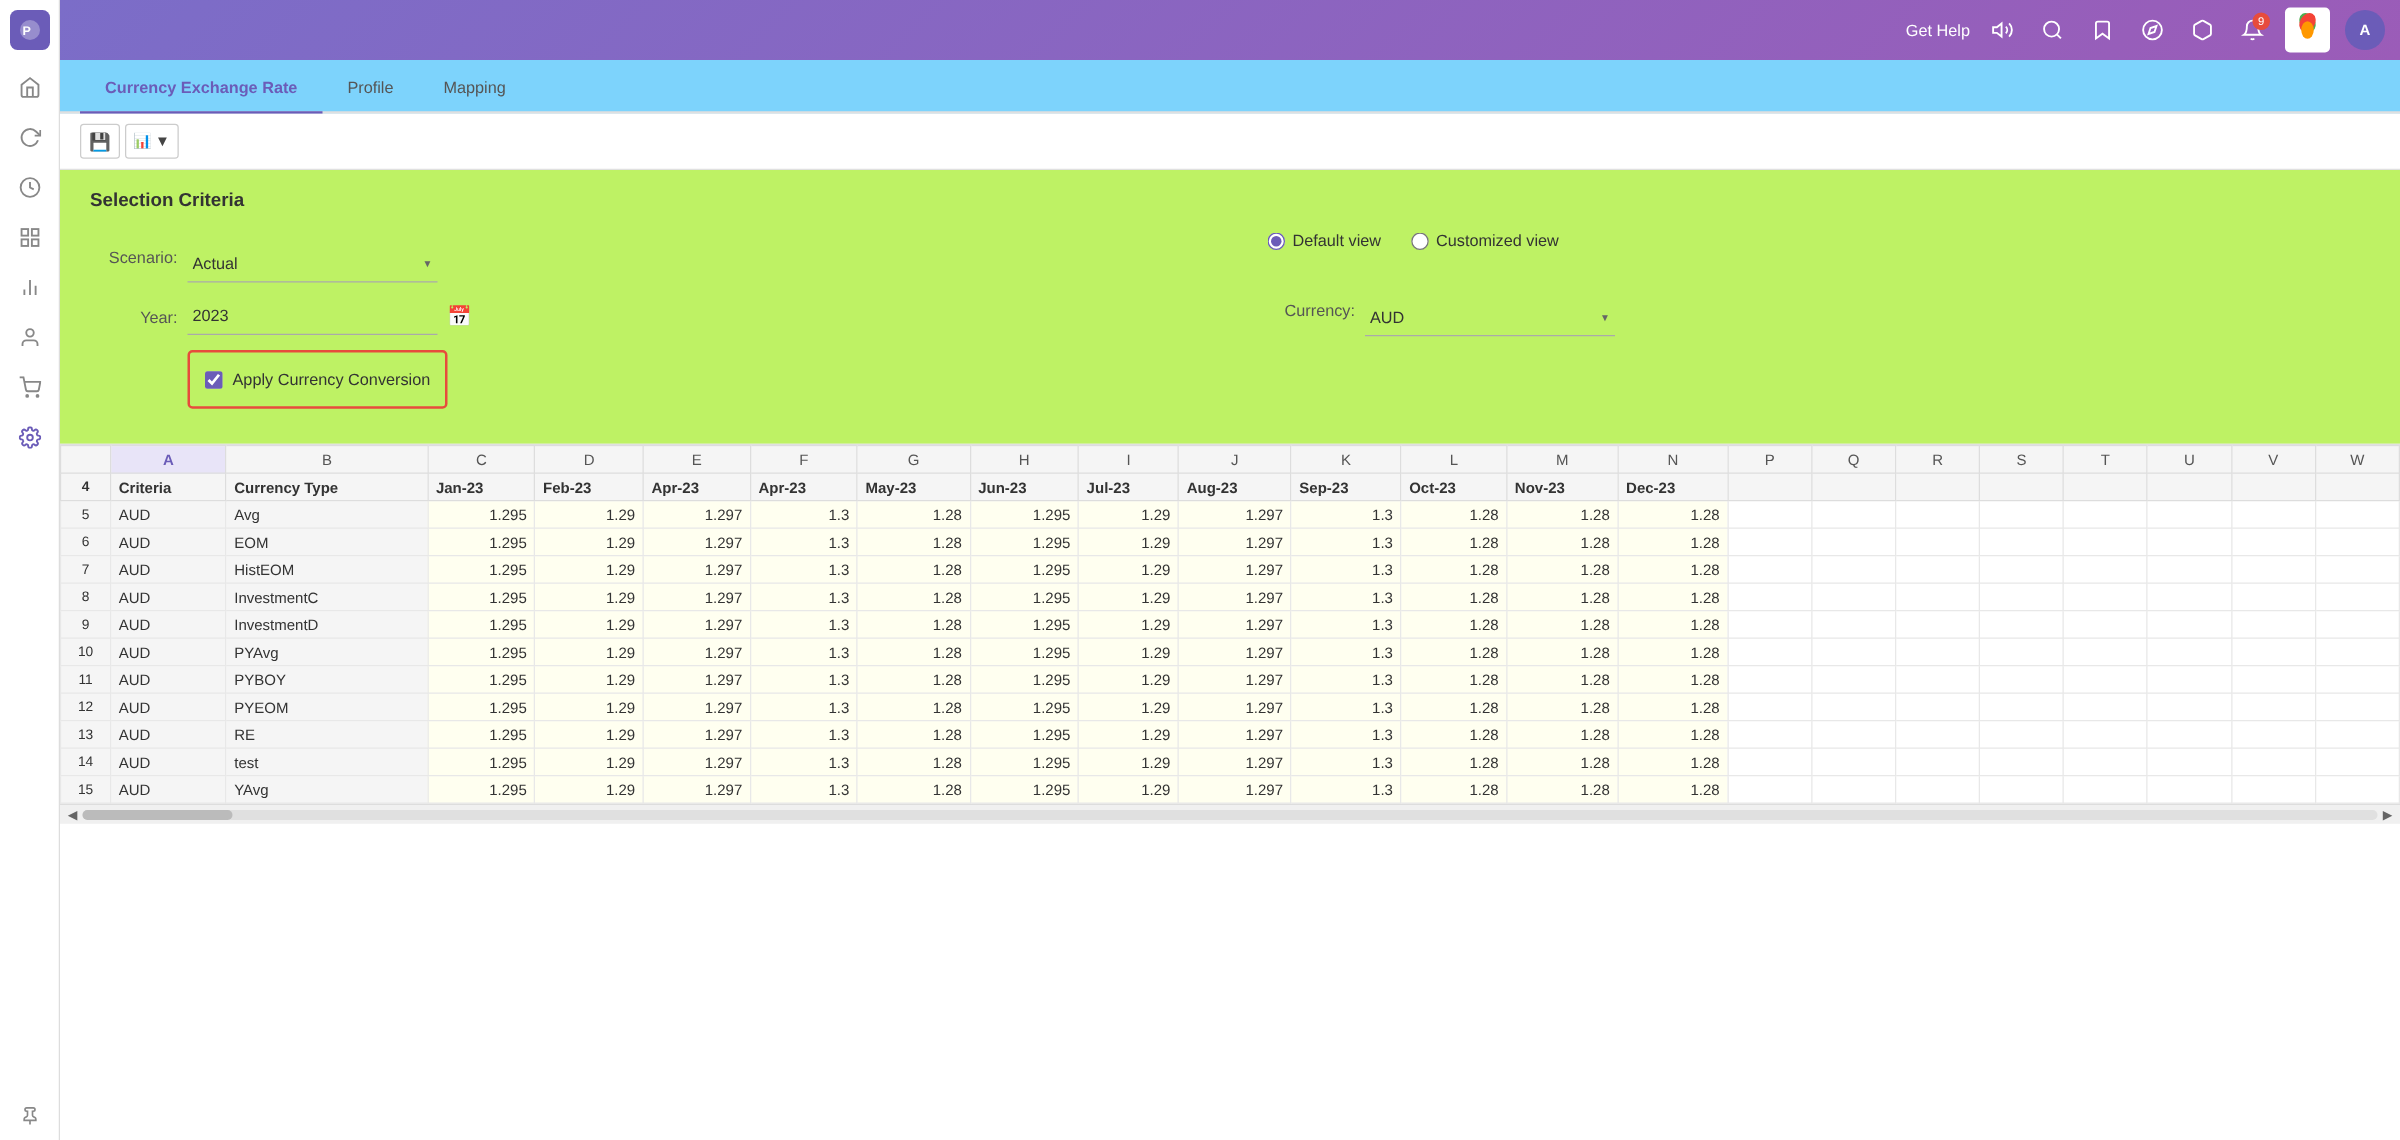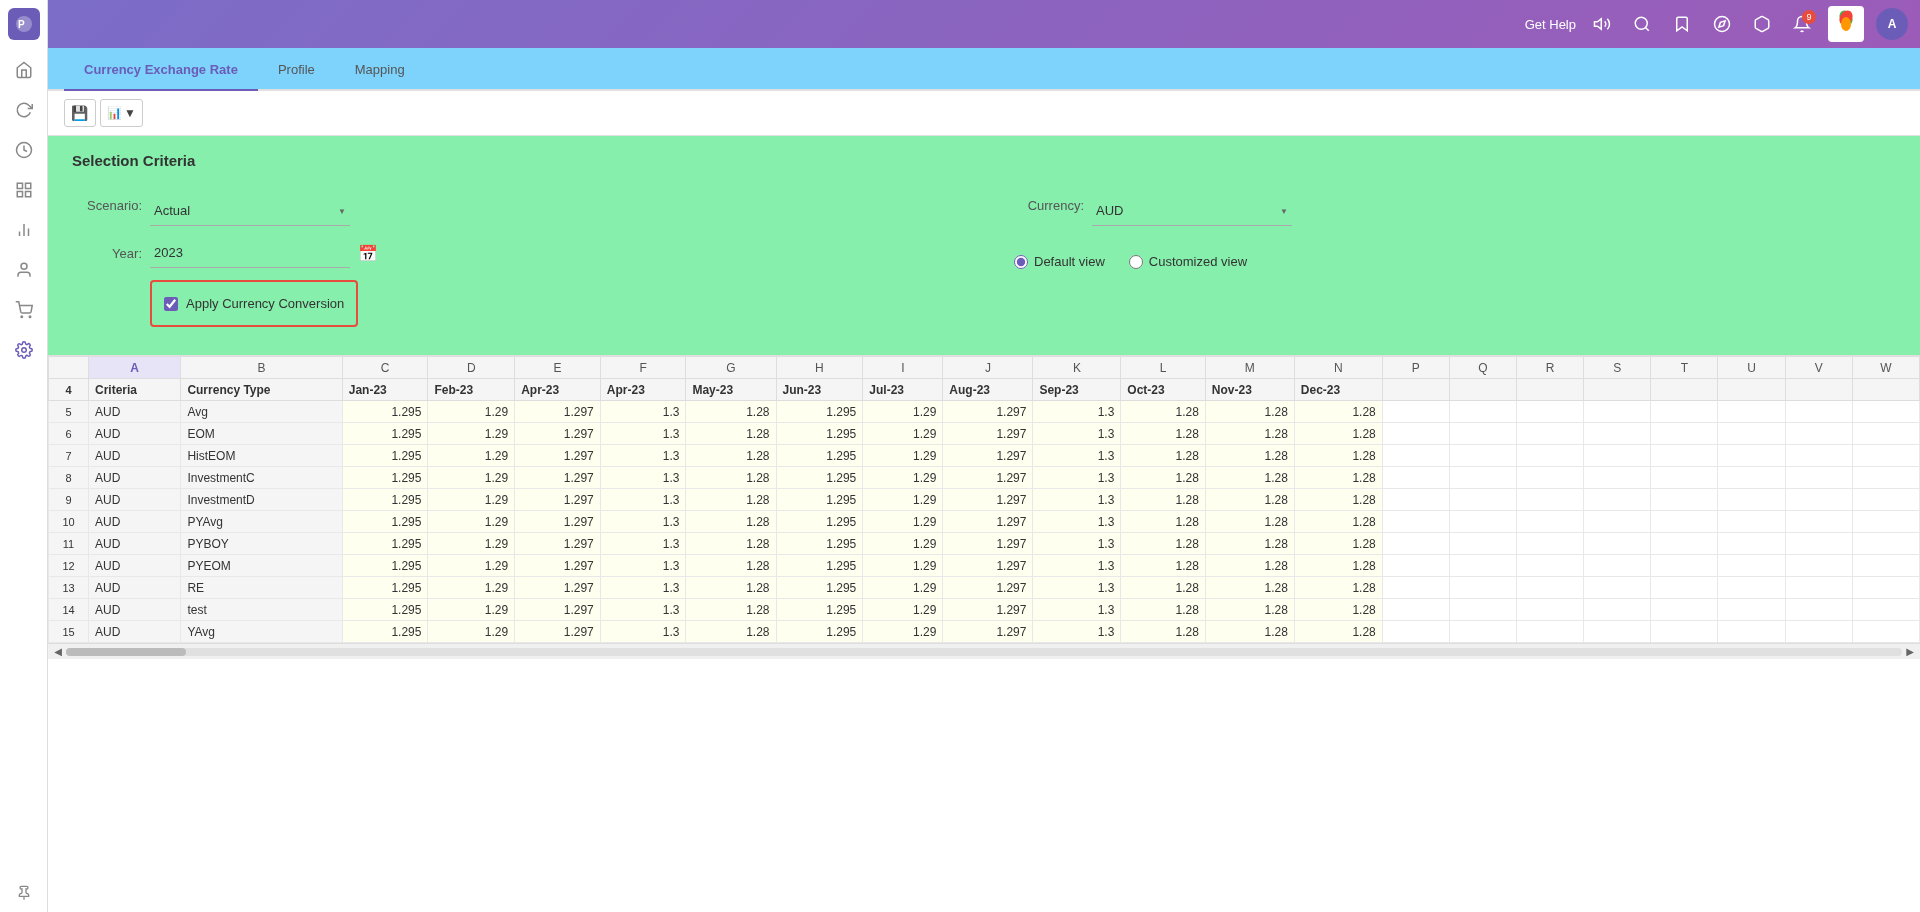--- a/index.html
+++ b/index.html
@@ -151,21 +151,21 @@
       border-radius: 3px;
       font-size: 12px;
       color: #444;
       padding: 0 6px;
       gap: 2px;
     }
 
     
     .selection-criteria {
       padding: 16px 24px;
-      background: #86efac;
+      background: #bef264;
     }
     .section-title {
       font-size: 15px;
       font-weight: 600;
       color: #333;
       margin-bottom: 16px;
     }
     .form-row {
       display: flex;
       align-items: center;
@@ -544,38 +544,38 @@
             <div class="apply-conversion-wrapper">
               <input type="checkbox" checked="" style="">
               <label class="apply-conversion-label">Apply Currency Conversion</label>
             </div>
           </div>
         </div>
 
         <div class="criteria-right">
 
           <div class="form-row">
-            <label class="currency-label">Currency:</label>
-            <div class="select-wrapper">
-              <select class="form-select">
-                <option>AUD</option>
-              </select>
-            </div>
-          </div>
-
-          <div class="form-row">
             <div class="radio-group">
               <label class="radio-item">
                 <input type="radio" name="view" checked="" class="radio-input" style="">
                 <span>Default view</span>
               </label>
               <label class="radio-item">
                 <input type="radio" name="view" class="radio-input" style="">
                 <span>Customized view</span>
               </label>
+            </div>
+          </div>
+
+          <div class="form-row">
+            <label class="currency-label">Currency:</label>
+            <div class="select-wrapper">
+              <select class="form-select">
+                <option>AUD</option>
+              </select>
             </div>
           </div>
         </div>
       </div>
     </div>
 
     <div class="spreadsheet-container">
       <table>
 
         <thead>

